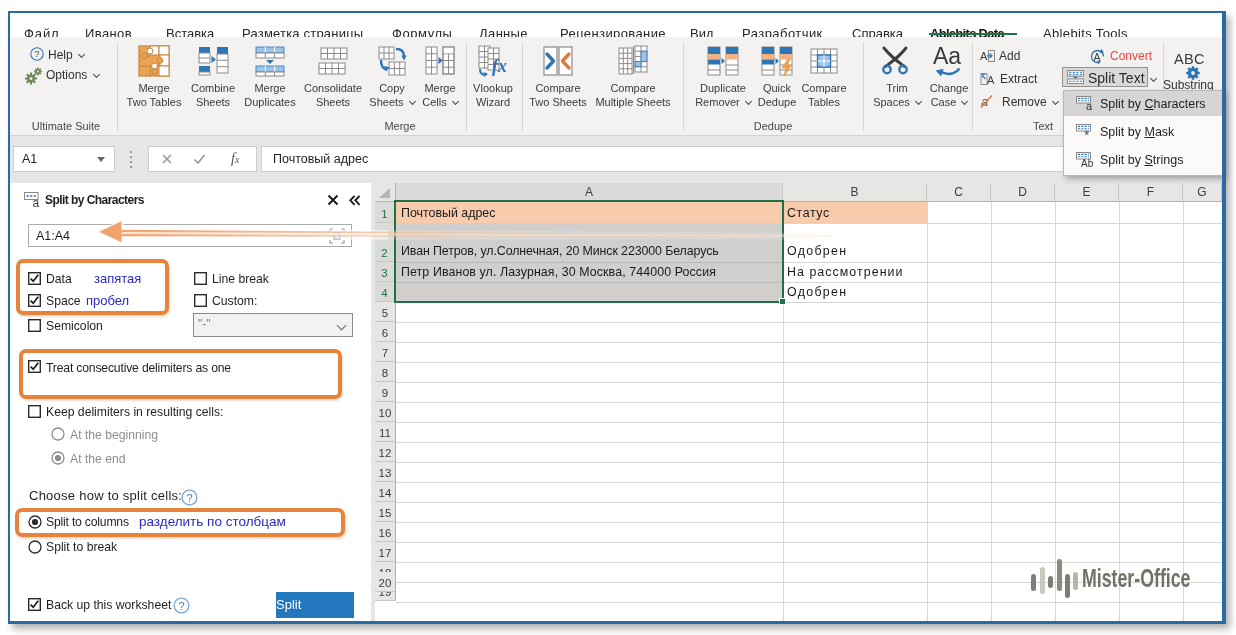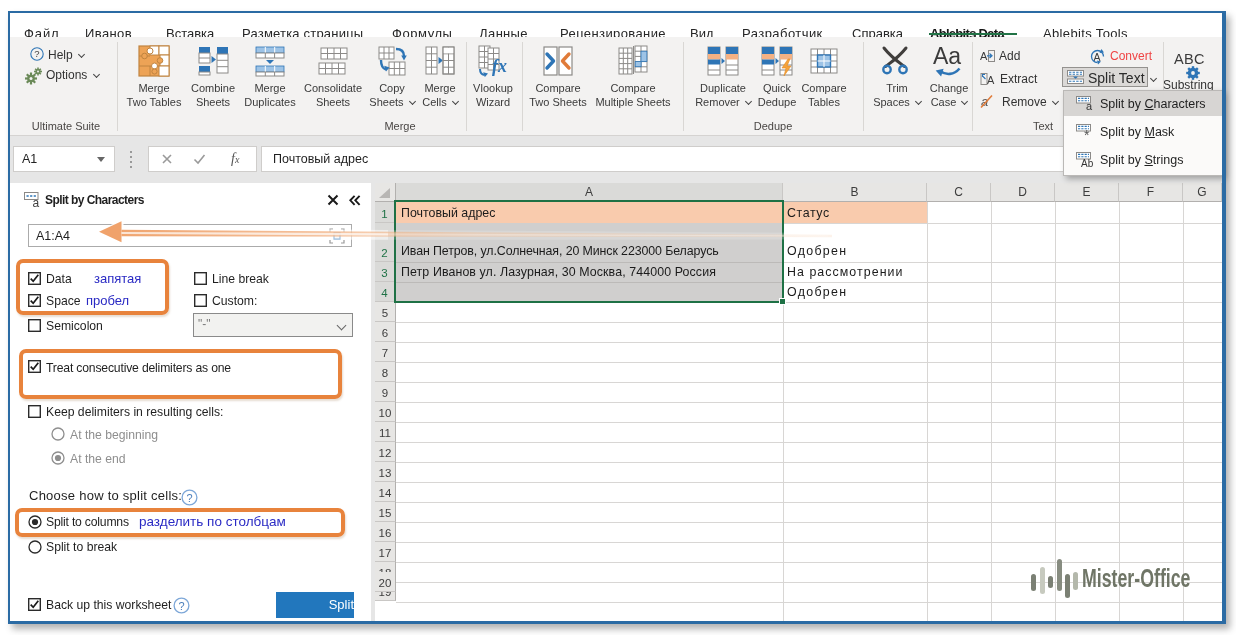--- a/index.html
+++ b/index.html
@@ -497,21 +497,21 @@
 <svg class="cb" style="left:28px;top:598px" width="13" height="13" viewBox="0 0 13 13">
       <rect x="0.7" y="0.7" width="11.6" height="11.6" fill="#fff" stroke="#2b2b2b" stroke-width="1.4"></rect>
       <path d="M2.7 6.6 L5.2 9.3 L10.3 2.8" stroke="#1a1a1a" stroke-width="1.7" fill="none"></path>
     </svg>
 <span class="ptext" style="left:46px;top:598px">Back up this worksheet</span>
 <svg class="cb" style="left:173px;top:597px" width="17" height="17" viewBox="0 0 17 17">
       <circle cx="8.5" cy="8.5" r="7.4" fill="none" stroke="#7da7d8" stroke-width="1.3"></circle>
       <text x="8.5" y="12.5" font-size="11" text-anchor="middle" fill="#4a7ebb" font-family="Liberation Sans">?</text>
     </svg>
 <div class="ab" style="left:276px;top:592px;width:78px;height:26px;background:#2277bd"></div>
-<span class="t" style="left:276px;top:597px;width:78px;text-align:right;font-size:13px;color:#fff">Split</span>
+<span class="t" style="left:276px;top:597px;width:78px;text-align:left;font-size:13px;color:#fff">Split</span>
 <svg class="ab" style="left:88px;top:216px;z-index:40" width="760" height="40" viewBox="0 0 760 40">
 <defs>
         <linearGradient id="ag" x1="0" y1="0" x2="1" y2="0">
 <stop offset="0" stop-color="#efa068" stop-opacity="0.95"></stop>
           <stop offset="0.28" stop-color="#f1ab79" stop-opacity="0.75"></stop>
 <stop offset="0.5" stop-color="#f4c096" stop-opacity="0.45"></stop>
           <stop offset="1" stop-color="#f7d7bd" stop-opacity="0.3"></stop>
         </linearGradient>
       </defs>
 <polygon points="8,15.8 35.5,3 35.5,28.8" fill="#ffffff" opacity="0.9"></polygon>

